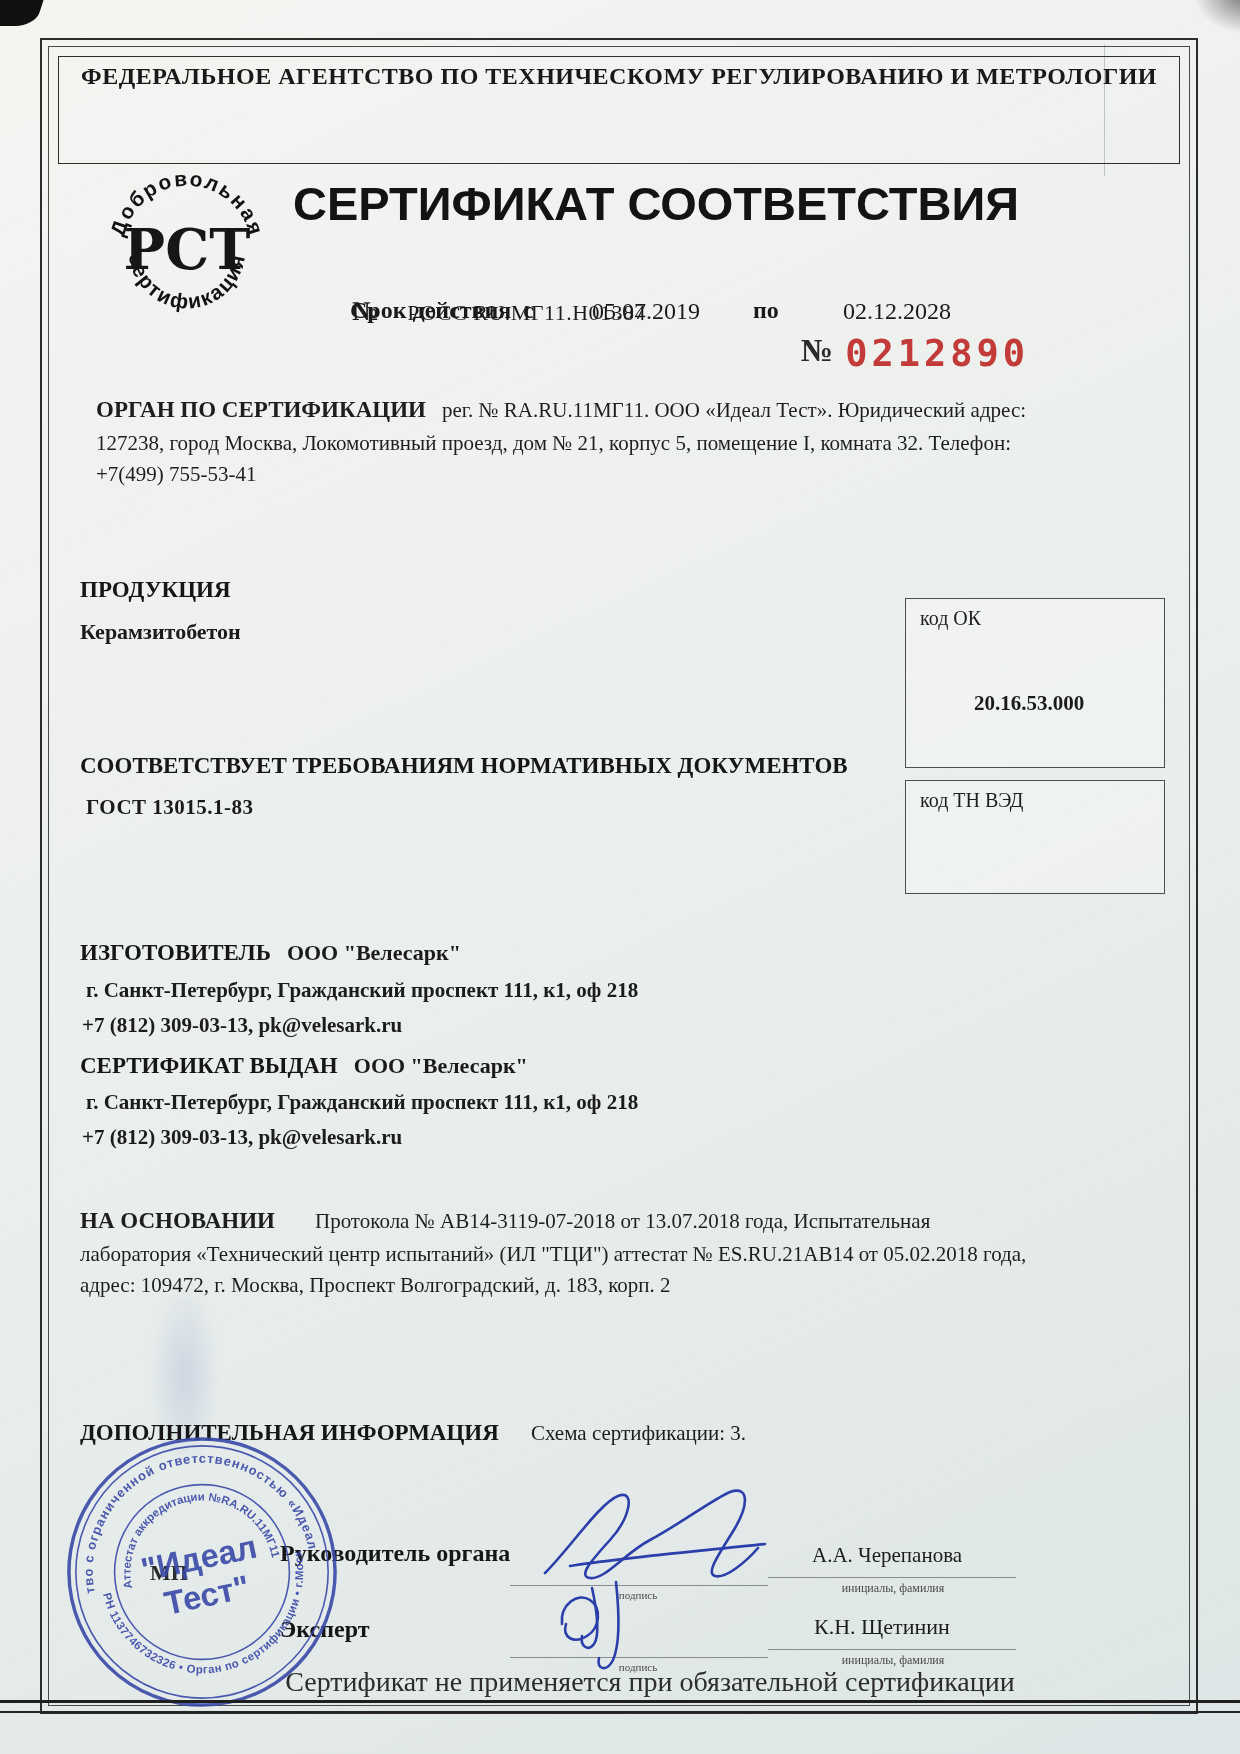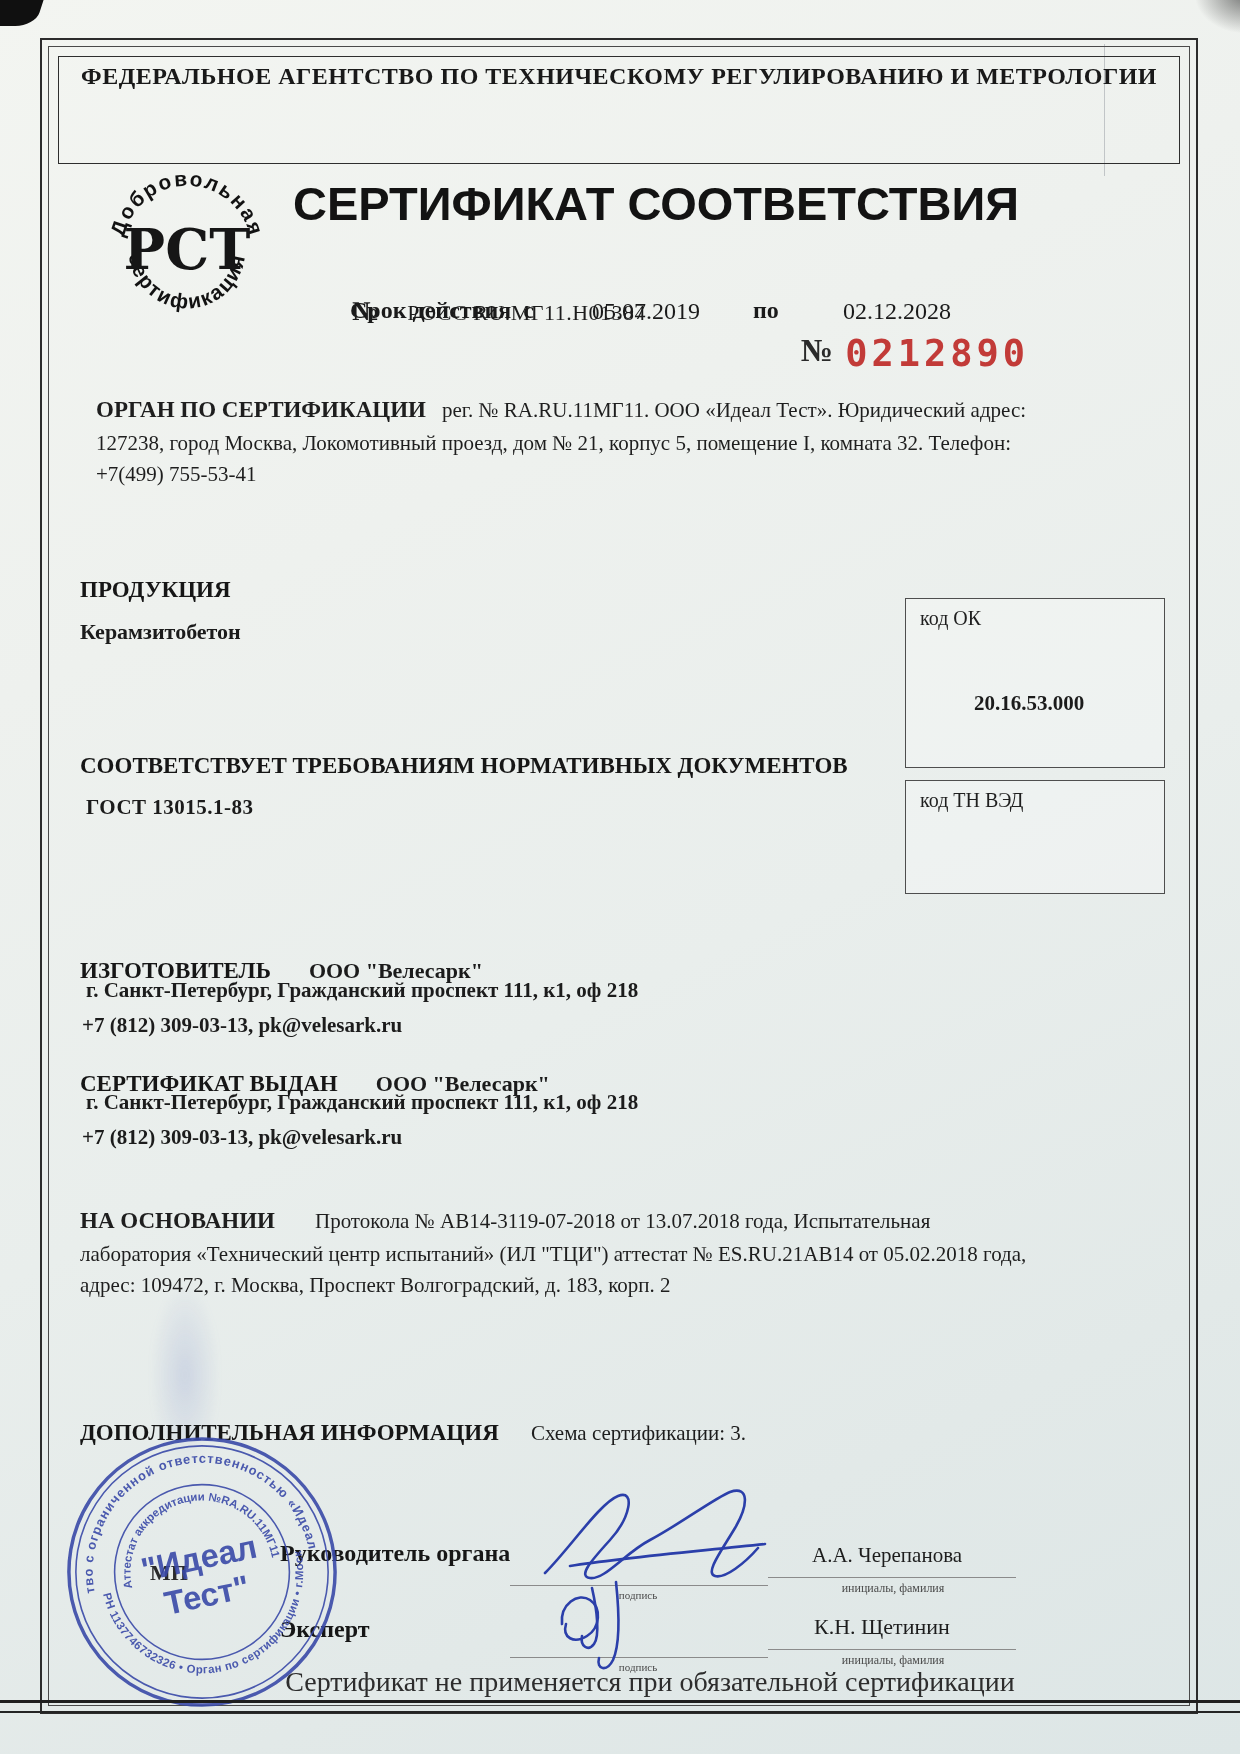--- a/index.html
+++ b/index.html
@@ -35,21 +35,21 @@
   .sec-label{font-size:23px;font-weight:bold;color:#161616;white-space:nowrap;}
   .product-label{left:80px;top:577px;}
   .product-name{left:80px;top:619px;font-size:22px;font-weight:bold;color:#1b1b1b;}
   .conf-label{left:80px;top:753px;}
   .conf-std{left:86px;top:795px;font-size:21px;font-weight:bold;color:#1b1b1b;letter-spacing:.5px;}
   .code-box{border:1.5px solid #4e4e4e;background:rgba(255,255,255,.25);}
   .code-ok{left:905px;top:598px;width:258px;height:168px;}
   .code-tnved{left:905px;top:780px;width:258px;height:112px;}
   .code-label{position:absolute;left:14px;top:8px;font-size:20px;color:#1f1f1f;}
   .code-value{position:absolute;left:68px;top:92px;font-size:21px;font-weight:bold;color:#1b1b1b;}
-  .name-row{display:flex;align-items:baseline;gap:38px;margin-top:18px;}
+  .name-row{display:flex;align-items:baseline;gap:16px;}
   .mfr-row{left:80px;top:940px;}
   .issued-row{left:80px;top:1053px;}
   .org-name{font-size:22px;font-weight:bold;color:#1b1b1b;}
   .addr{font-size:21px;font-weight:bold;color:#1c1c1c;}
   .addr-1{left:86px;top:978px;} .addr-2{left:82px;top:1013px;}
   .addr-3{left:86px;top:1090px;} .addr-4{left:82px;top:1125px;}
   .addinfo{left:80px;top:1420px;display:flex;align-items:baseline;gap:32px;}
   .addinfo .val{font-size:21px;color:#1d1d1d;}
   
   .stamp-wrap{left:58px;top:1428px;width:288px;height:288px;transform:rotate(-12deg);opacity:.9;z-index:3;}

